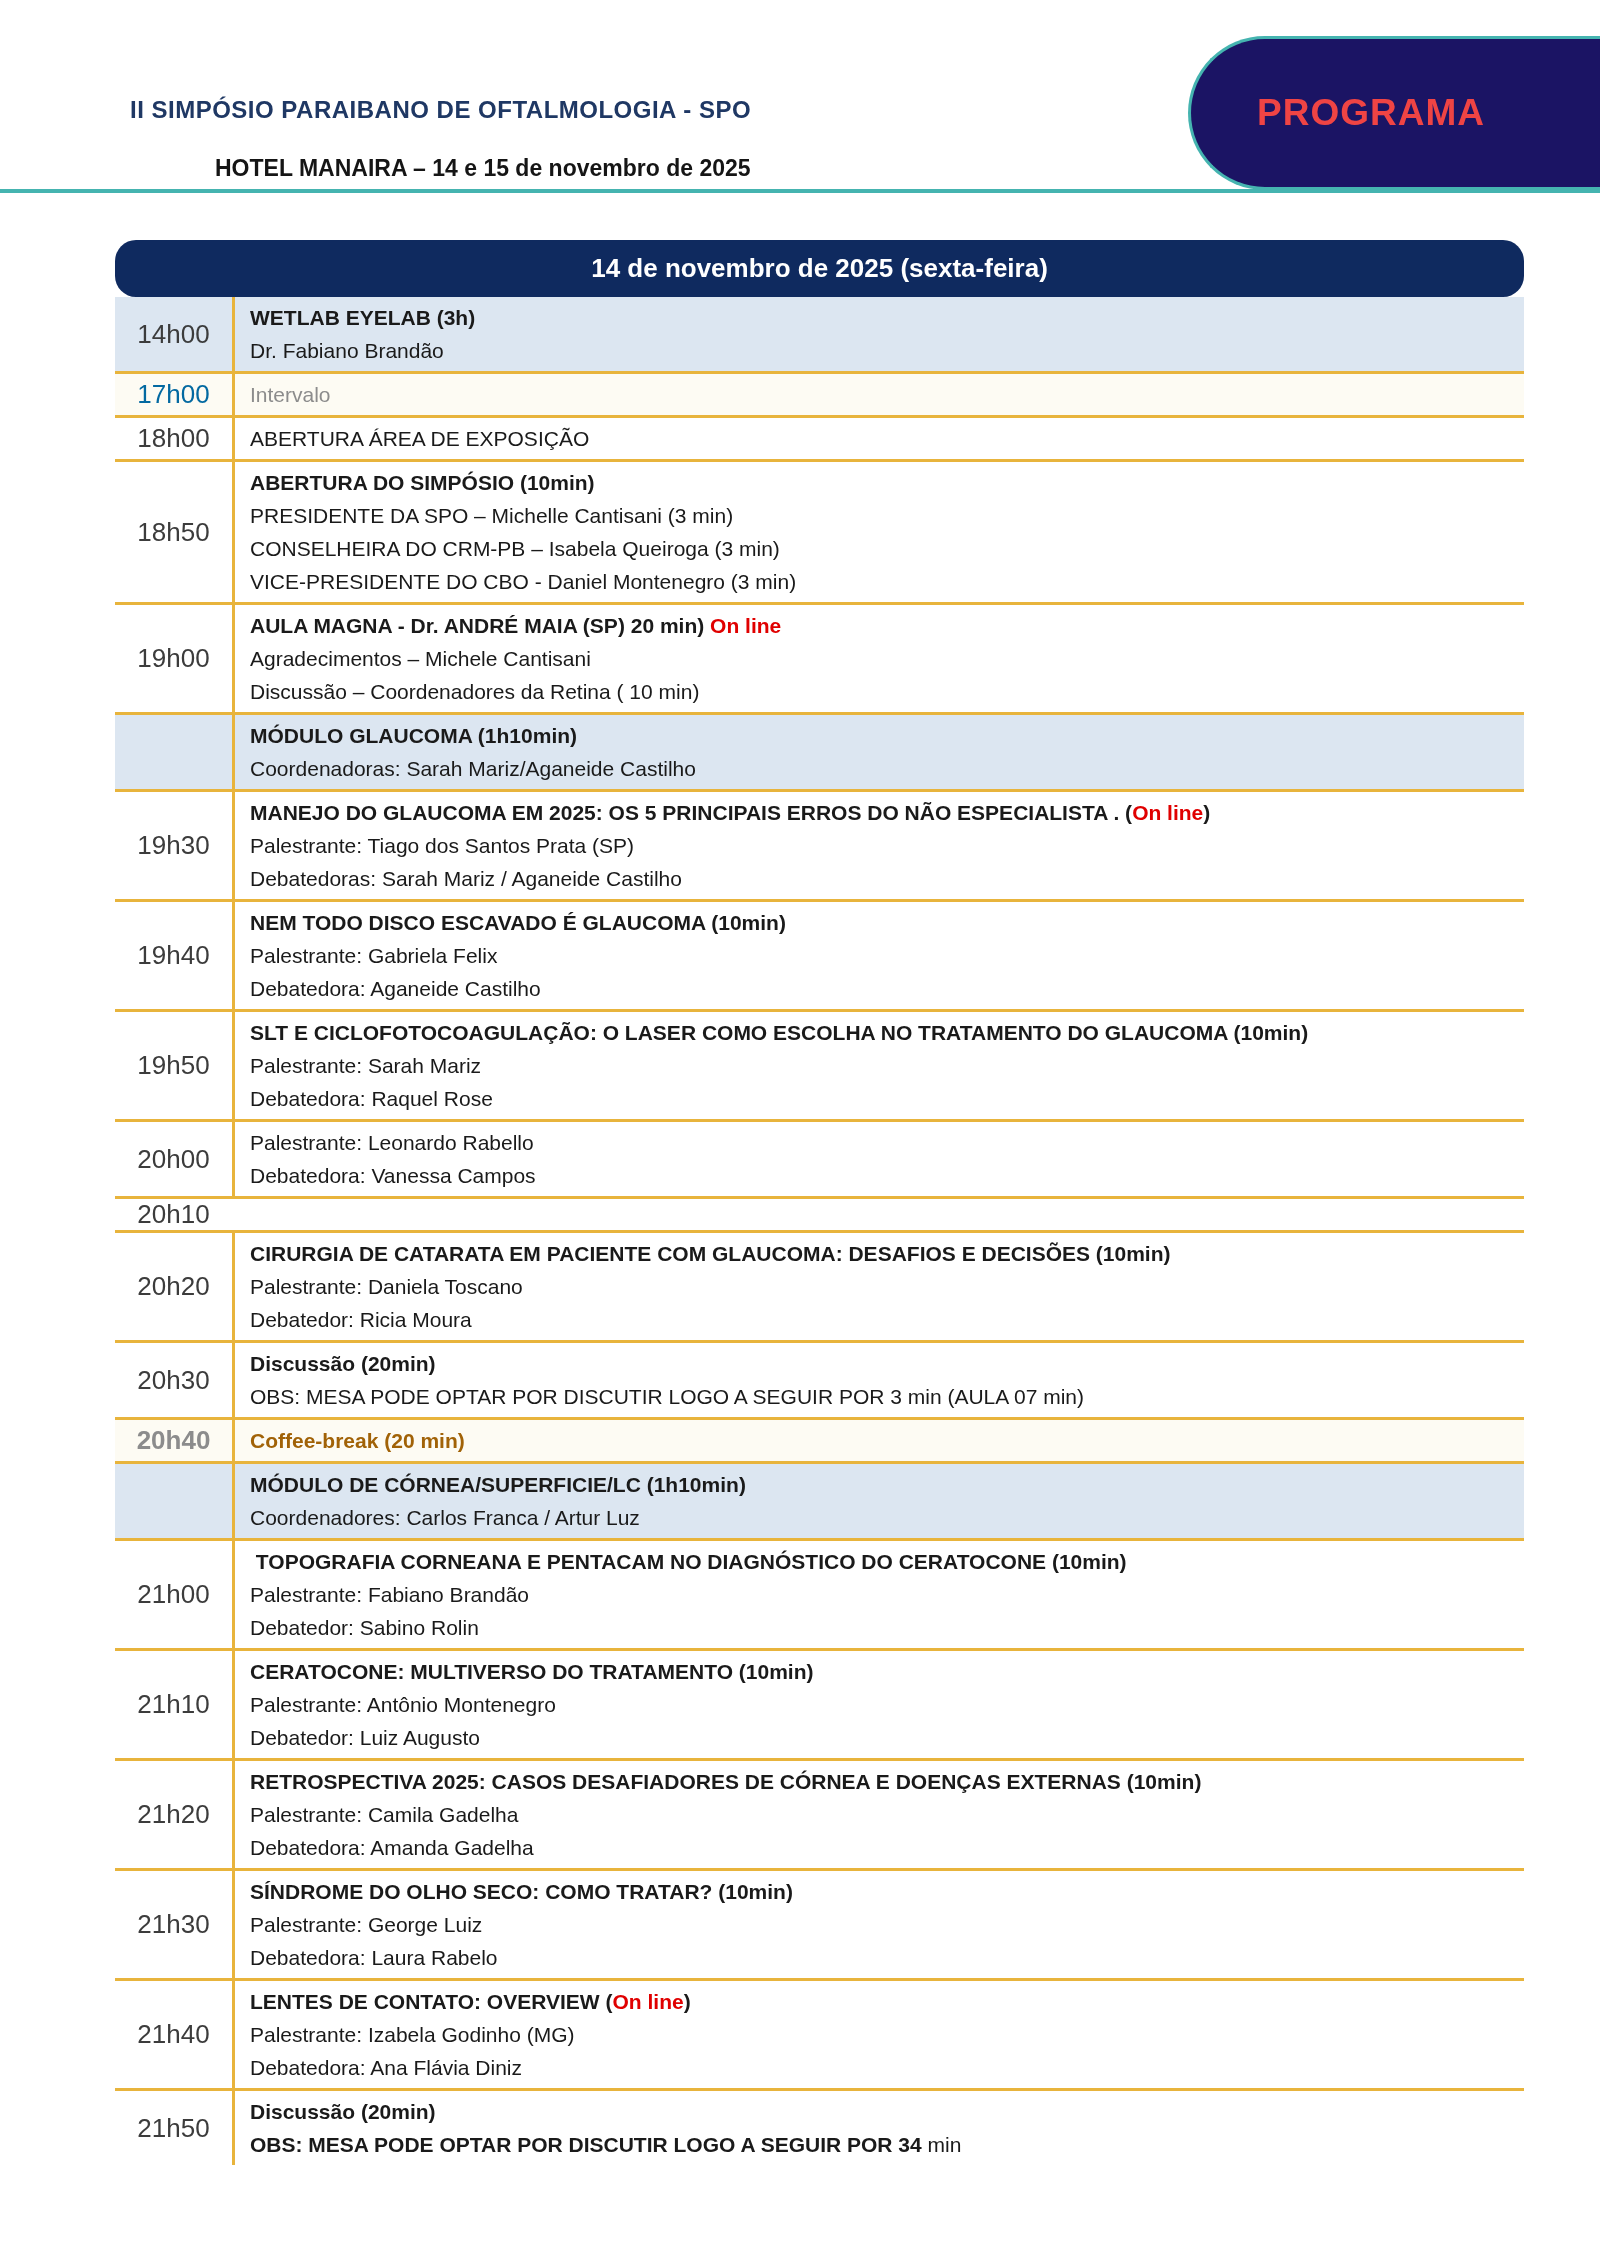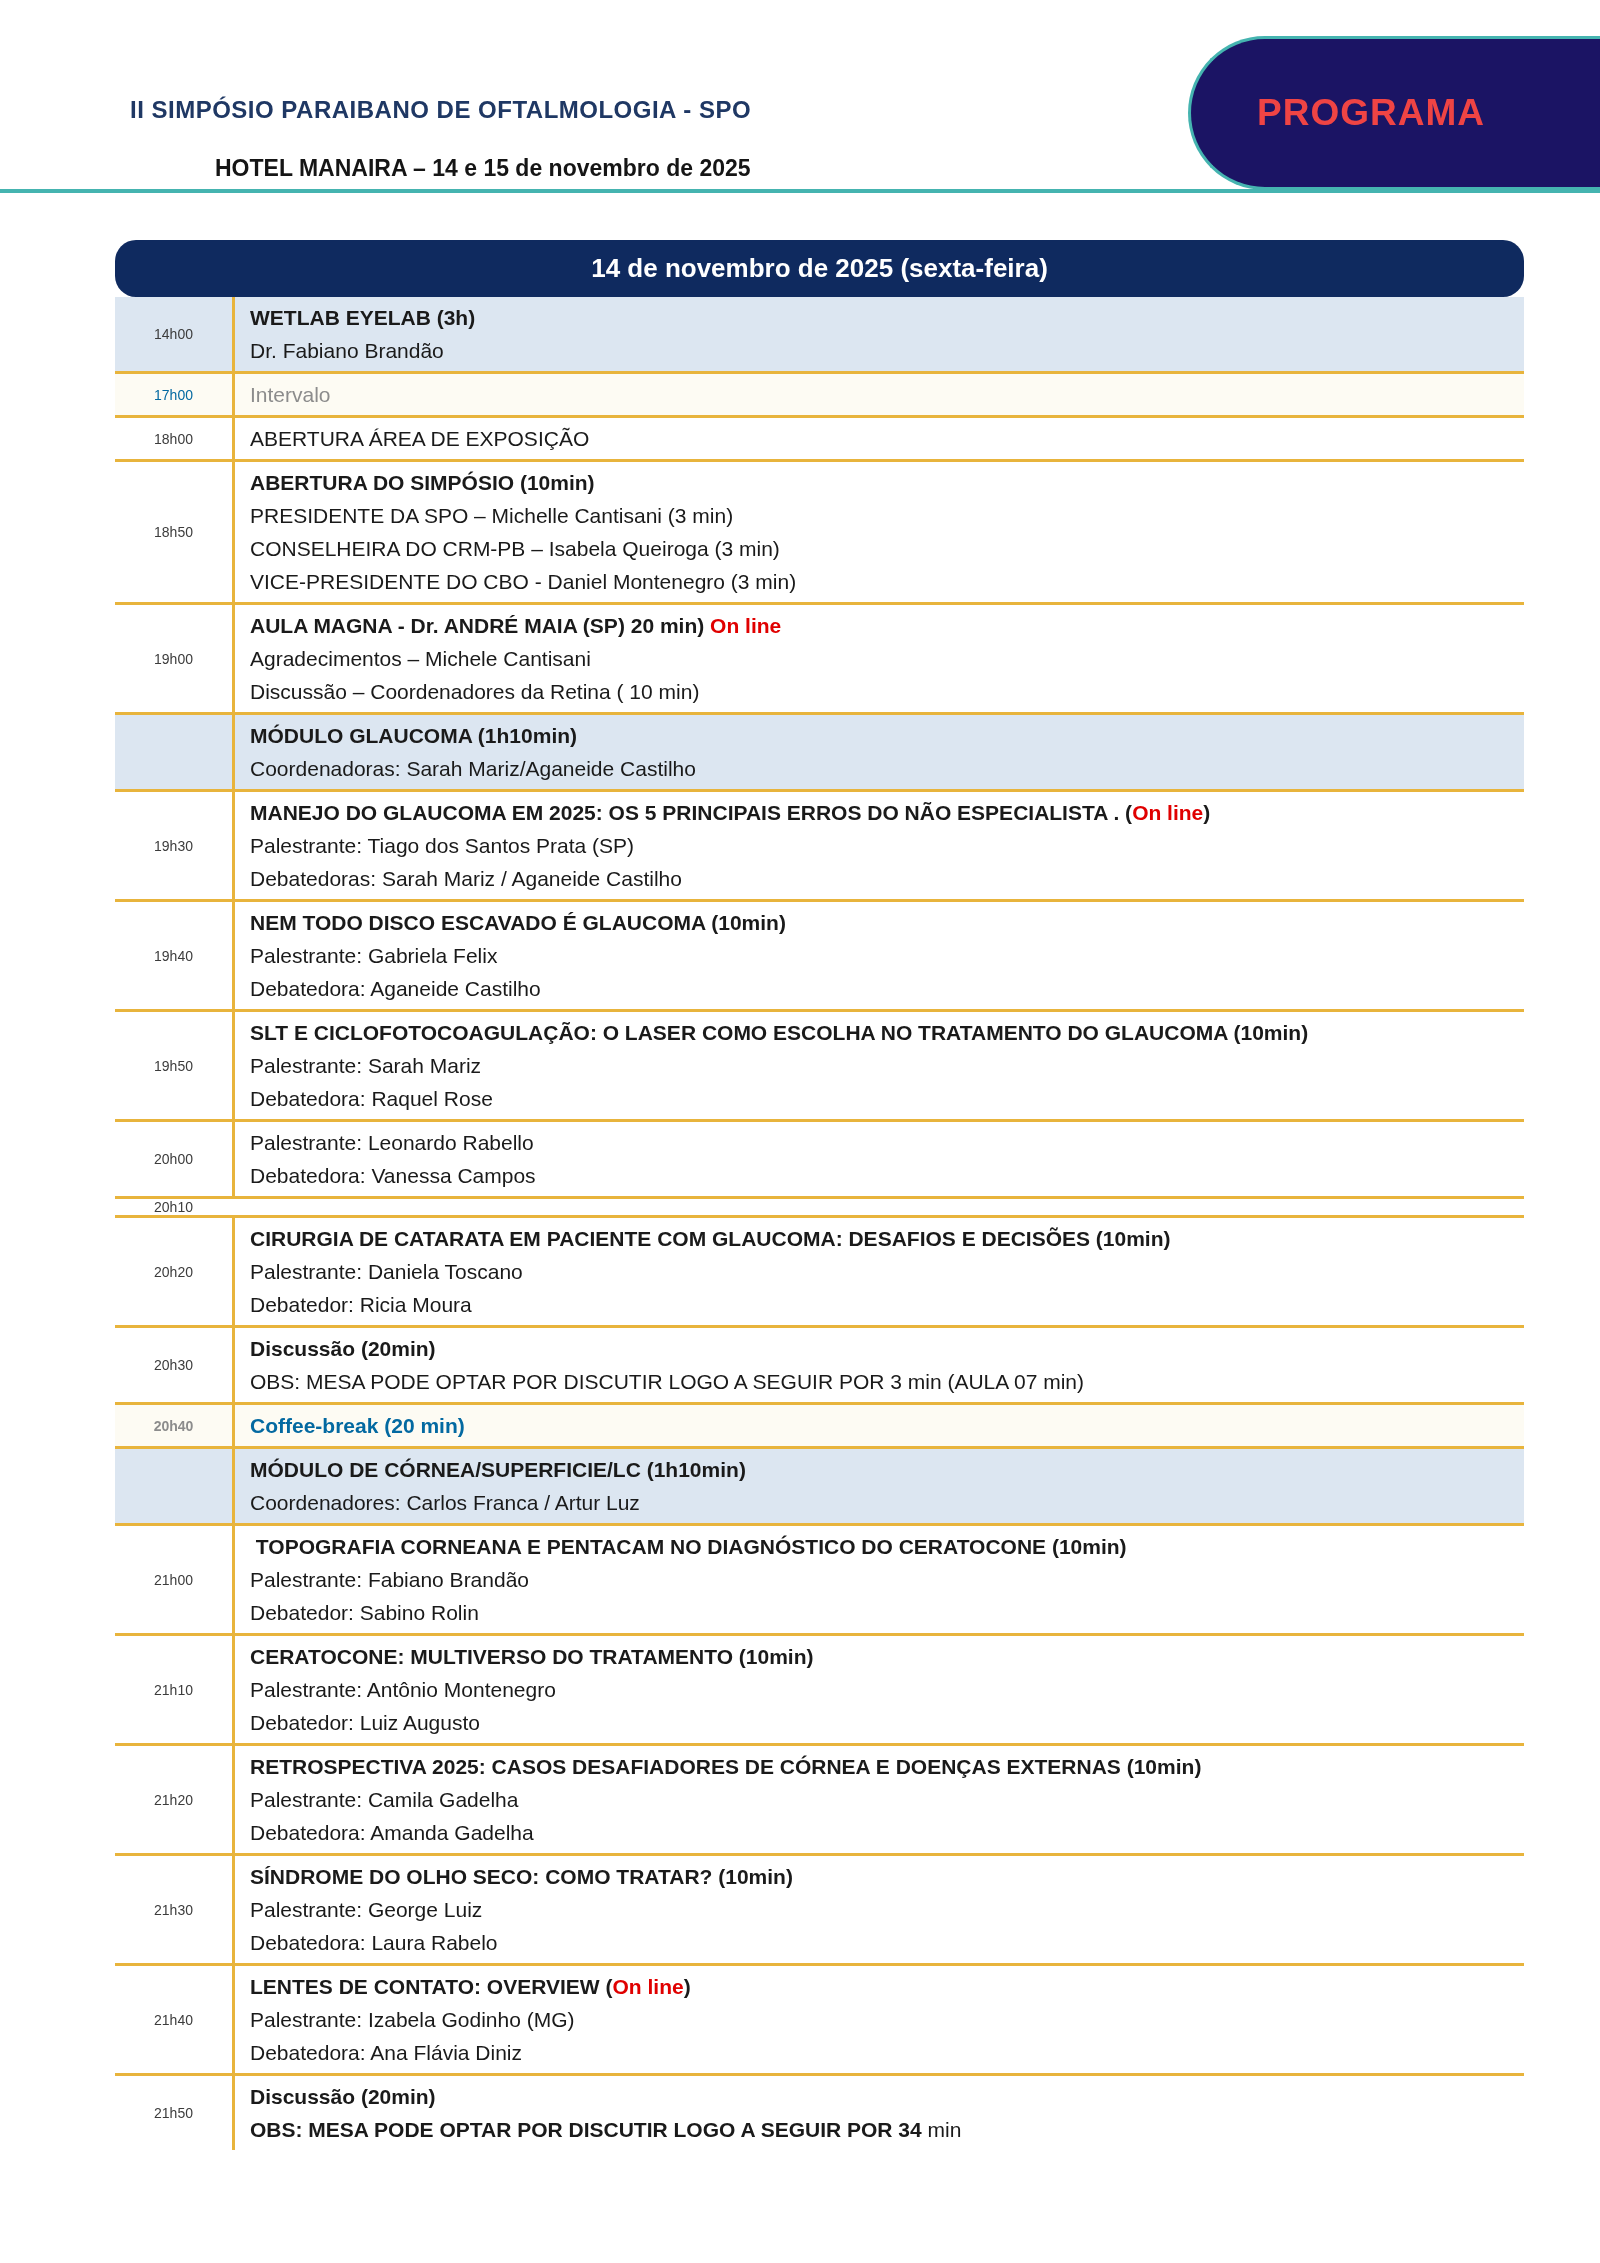--- a/index.html
+++ b/index.html
@@ -55,37 +55,37 @@
     display:flex; align-items:stretch;
     border-bottom:3px solid #E8B43C;
     background:#ffffff;
   }
   .sched-row:last-child { border-bottom:none; }
   .bg-blue  { background:#DCE6F1; }
   .bg-cream { background:#FDFBF3; }
   .time-cell {
     width:117px; flex:none;
     display:flex; align-items:center; justify-content:center;
-    font-size:14px; color:#3C3C3C;
+    font-size:26px; color:#3C3C3C;
   }
   .t-gray  { color:#0369a1; }
   .t-grayb { color:#8C8C8C; font-weight:bold; }
   .content-cell {
     flex:1;
     border-left:3px solid #E8B43C;
     padding:4px 8px 4px 15px;
     min-height:41px;
     display:flex; flex-direction:column; justify-content:center;
   }
   .line { font-size:21px; line-height:33px; color:#1A1A1A; white-space:pre-wrap; }
   .s-b    { font-weight:bold; }
   .s-r    { font-weight:normal; }
   .s-red  { font-weight:bold; color:#E00000; }
   .s-gray { color:#8C8C8C; }
-  .s-grayb{ color:#0369a1; font-weight:bold; }
+  .s-grayb{ color:#a16207; font-weight:bold; }
 </style>
 </head>
 <body>
 
 <div class="page">
 
   <div class="page-header">
     <div class="main-title">II SIMPÓSIO PARAIBANO DE OFTALMOLOGIA - SPO</div>
     <div class="sub-title">HOTEL MANAIRA – 14 e 15 de novembro de 2025</div>
     <div class="programa-badge">

